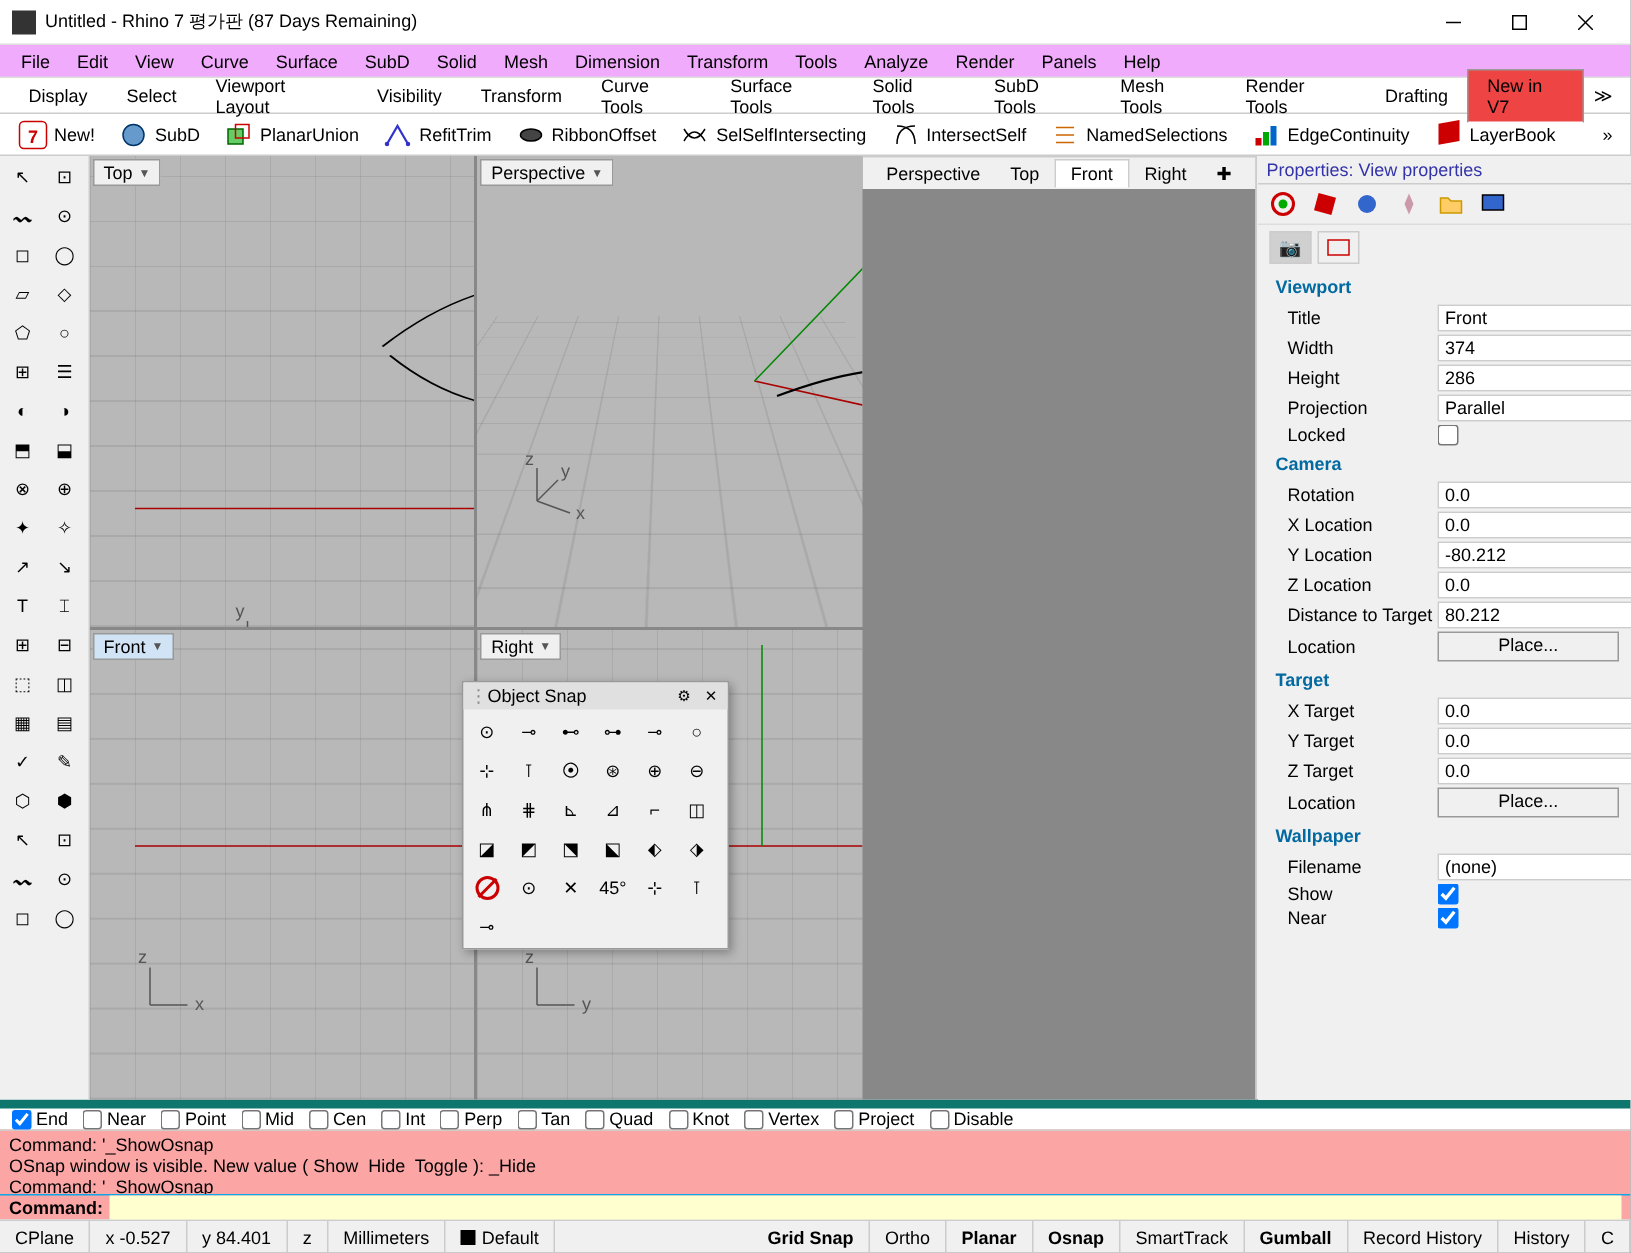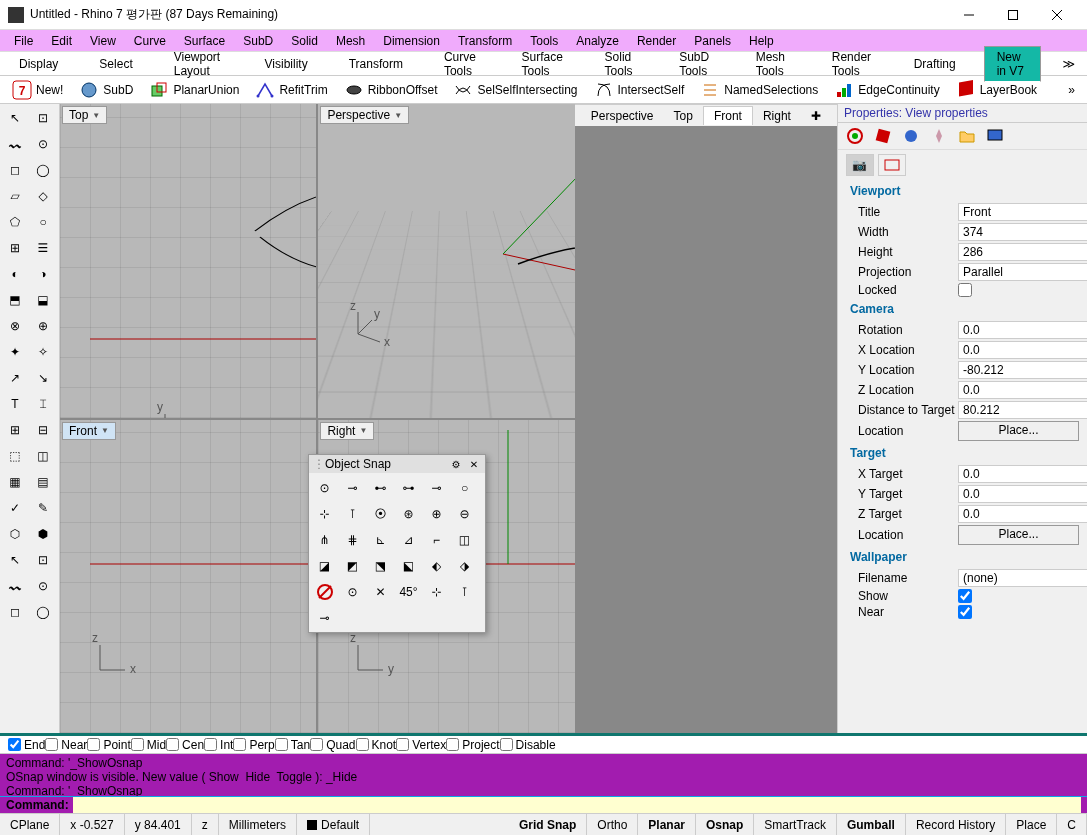--- a/index.html
+++ b/index.html
@@ -10,23 +10,23 @@
 .titlebar .app-icon { width: 16px; height: 16px; background: #333; margin-right: 6px; }
 .titlebar .title { flex: 1; font-size: 12px; }
 .titlebar .win-btns { display: flex; gap: 0; }
 .titlebar .win-btn { width: 44px; height: 28px; display: flex; align-items: center; justify-content: center; cursor: pointer; }
 
 
 .menubar { height: 22px; background: #f0abfc; display: flex; align-items: center; padding: 0 6px; gap: 2px; border-bottom: 1px solid #ddd; }
 .menubar .menu-item { padding: 2px 8px; cursor: pointer; }
 
 
-.tabbar { height: 24px; background: #fff; display: flex; align-items: center; padding: 0 6px; border-bottom: 1px solid #ccc; gap: 15px; }
+.tabbar { height: 24px; background: #fff; display: flex; align-items: center; padding: 0 6px; border-bottom: 1px solid #ccc; gap: 0; }
 .tabbar .tab { padding: 3px 12px; cursor: pointer; border: 1px solid transparent; }
-.tabbar .tab.active { border: 1px solid #999; border-bottom-color: #fff; background: #14b8a6; }
+.tabbar .tab.active { border: 1px solid #999; border-bottom-color: #fff; background: #ef4444; }
 .tabbar .overflow { margin-left: auto; padding: 2px 6px; cursor: pointer; }
 
 
 .toolbar { height: 28px; background: #fff; display: flex; align-items: center; padding: 0 6px; gap: 4px; border-bottom: 1px solid #ccc; overflow: hidden; }
 .toolbar .tool-btn { display: flex; align-items: center; gap: 4px; padding: 2px 6px; cursor: pointer; white-space: nowrap; }
 .toolbar .tool-icon { width: 20px; height: 20px; display: inline-flex; align-items: center; justify-content: center; }
 .toolbar .overflow { margin-left: auto; padding: 2px 6px; cursor: pointer; }
 
 
 .main { display: flex; height: calc(100% - 30px - 22px - 24px - 28px - 20px - 60px - 22px); }
@@ -68,25 +68,25 @@
 
 .osnap-panel { position: absolute; left: 248px; top: 350px; width: 178px; background: #f0f0f0; border: 1px solid #999; z-index: 100; box-shadow: 2px 2px 6px rgba(0,0,0,0.3); }
 .osnap-title { display: flex; align-items: center; background: #e0e0e0; padding: 2px 4px; gap: 4px; }
 .osnap-title .grip { width: 8px; color: #888; }
 .osnap-title .label { flex: 1; }
 .osnap-title .btn { width: 14px; height: 14px; cursor: pointer; display: flex; align-items: center; justify-content: center; font-size: 10px; }
 .osnap-grid { display: flex; flex-wrap: wrap; padding: 2px; gap: 1px; }
 .osnap-btn { width: 27px; height: 25px; border: 1px solid transparent; display: flex; align-items: center; justify-content: center; cursor: pointer; }
 
 
-.osnap-row { height: 20px; background: #fff; display: flex; align-items: center; padding: 0 8px; border-top: 3px solid #0f766e; }
+.osnap-row { height: 20px; background: #fff; display: flex; align-items: center; padding: 0 8px; gap: 10px; border-top: 6px solid #0f766e; }
 .osnap-row label { display: flex; align-items: center; gap: 3px; cursor: pointer; }
 
 
-.cmd-area { height: 60px; background: #a21caf; border-top: 1px solid #ccc; display: flex; flex-direction: column; font-family: Consolas, monospace; font-size: 11px; }
+.cmd-area { height: 60px; background: #fca5a5; border-top: 1px solid #ccc; display: flex; flex-direction: column; font-family: Consolas, monospace; font-size: 11px; }
 .cmd-history { flex: 1; padding: 2px 6px; overflow: hidden; }
 .cmd-line { white-space: pre; }
 .cmd-input-row { display: flex; align-items: center; border-top: 1px solid #0ea5e9; padding: 0 6px; }
 .cmd-prompt { font-weight: bold; }
 .cmd-input { flex: 1; border: none; outline: none; background: #ffffd0; height: 16px; font-family: Consolas, monospace; font-size: 11px; margin-left: 4px; }
 
 
 .statusbar { height: 22px; background: #f0f0f0; border-top: 1px solid #ccc; display: flex; align-items: center; font-size: 12px; }
 .status-cell { padding: 0 10px; border-right: 1px solid #ccc; height: 100%; display: flex; align-items: center; cursor: pointer; }
 .status-cell.bold { font-weight: bold; }
@@ -636,15 +636,15 @@
       <span>Default</span>
     </div>
     <div style="flex: 1 1 0%;"></div>
     <div class="status-cell bold">Grid Snap</div>
     <div class="status-cell">Ortho</div>
     <div class="status-cell bold">Planar</div>
     <div class="status-cell bold">Osnap</div>
     <div class="status-cell">SmartTrack</div>
     <div class="status-cell bold">Gumball</div>
     <div class="status-cell">Record History</div>
-    <div class="status-cell">Place</div>
+    <div class="status-cell">History</div>
     <div class="status-cell">C</div>
   </div>
 
 </body></html>

